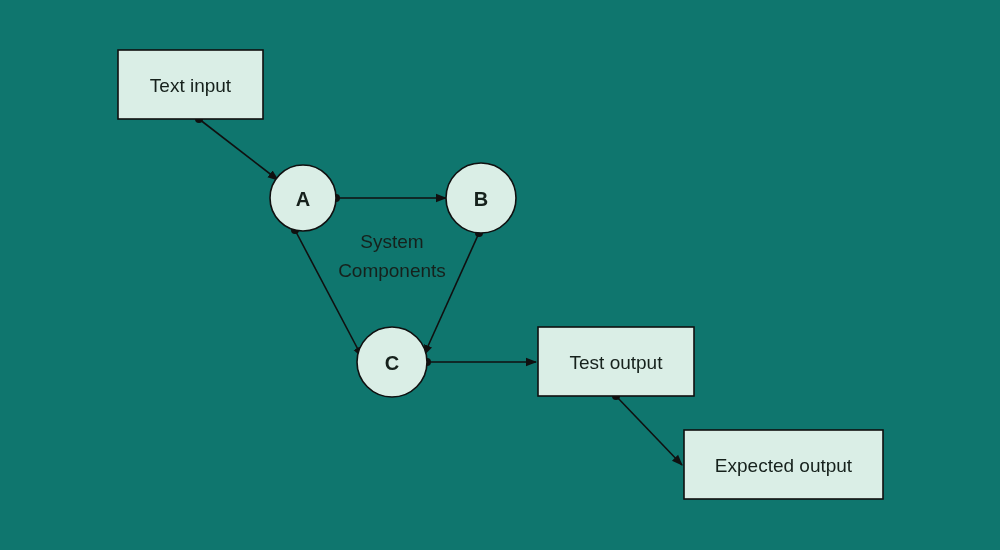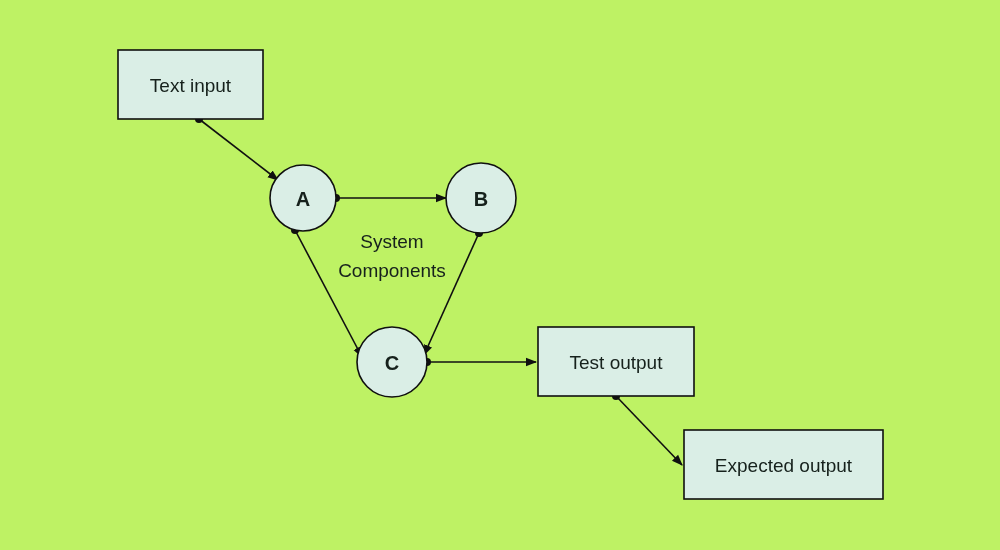--- a/index.html
+++ b/index.html
@@ -56,21 +56,21 @@
   .edge-dot {
     fill: #101010;
   }
   .edge-head {
     fill: #101010;
   }
 </style>
 </head>
 <body>
 
-<div id="diagram-canvas" style="background: #bef264;">
+<div id="diagram-canvas" style="background: #0f766e;">
   <svg id="diagram-svg" viewBox="0 0 1000 550">
     <defs>
       <marker id="arrowhead" viewBox="0 0 10 10" refX="9" refY="5" markerWidth="7" markerHeight="7" orient="auto-start-reverse">
         <path d="M 0 1.2 L 10 5 L 0 8.8 z" class="edge-head"></path>
       </marker>
     </defs>
 
     <g>
       <g>
         <line id="line-e0" class="edge-line" marker-end="url(#arrowhead)" x1="199" y1="119" x2="278" y2="180"></line>

